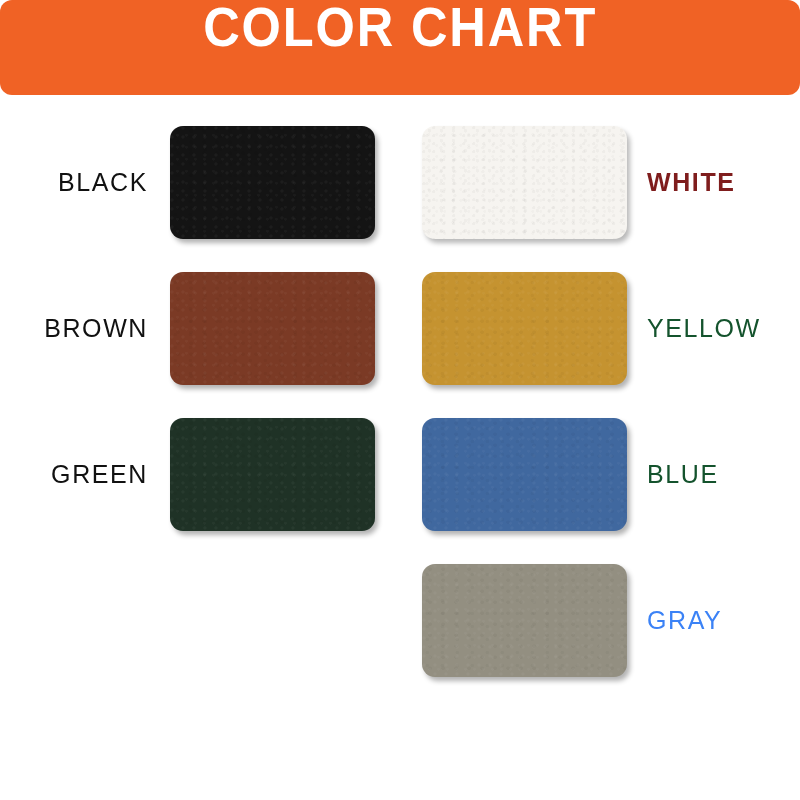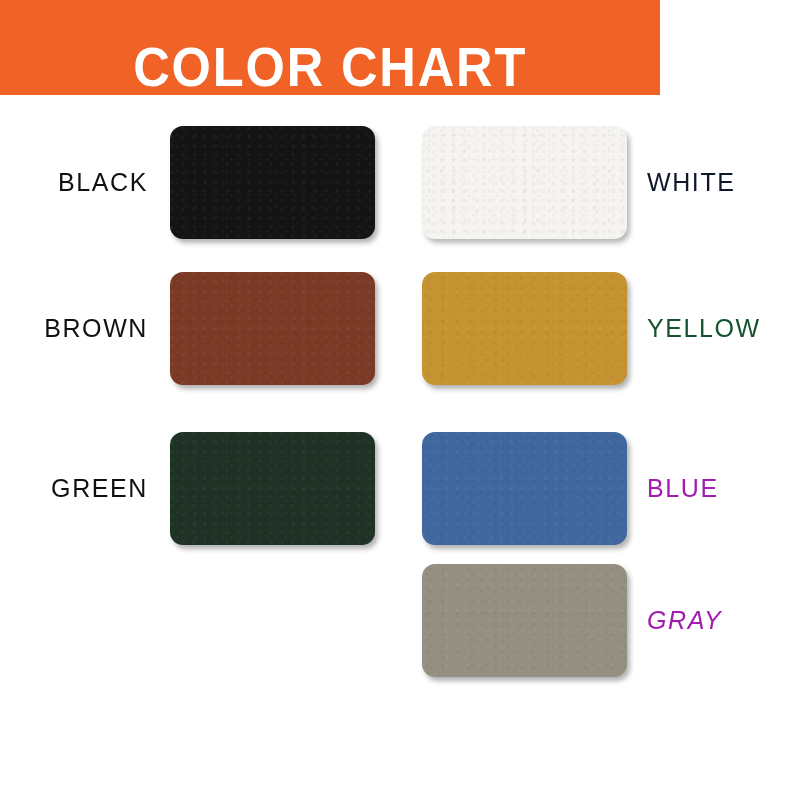--- a/index.html
+++ b/index.html
@@ -13,26 +13,27 @@
     font-family: "Liberation Sans", sans-serif;
     overflow: hidden;
     position: relative;
   }
 
   
   .header-band {
     position: absolute;
     left: 0;
     top: 0;
-    width: 660px;
+    width: 800px;
     height: 95px;
     background: #F06225;
     display: flex;
-    align-items: flex-end;
+    align-items: flex-start;
     justify-content: center;
+    border-radius: 12px;
   }
   .header-title {
     color: #FFFFFF;
     font-family: "Liberation Sans Narrow", "Liberation Sans", sans-serif;
     font-size: 55px;
     font-weight: bold;
     letter-spacing: 2px;
     line-height: 1;
     transform: scaleX(0.92);
     transform-origin: center;
@@ -50,21 +51,21 @@
   .chart-row {
     position: absolute;
     left: 0;
     width: 800px;
     height: 157px;
     display: flex;
     align-items: center;
   }
   .row-0 { top: 9px; }
   .row-1 { top: 155px; justify-content: flex-end; }
-  .row-2 { top: 315px; }
+  .row-2 { top: 301px; }
   .row-3 { top: 447px; }
 
   .cell {
     position: relative;
     width: 400px;
     height: 157px;
     display: flex;
     align-items: center;
     box-sizing: border-box;
   }
@@ -150,21 +151,21 @@
 
 <div class="chart-area">
 
   <div class="chart-row row-0">
     <div class="cell cell-left">
       <div class="swatch" style="background-color: rgb(20, 20, 20);"></div>
       <div class="swatch-label" style="color: rgb(17, 17, 17);">BLACK</div>
     </div>
     <div class="cell cell-right">
       <div class="swatch light-chip" style="background-color: rgb(246, 244, 240);"></div>
-      <div class="swatch-label" style="color: #0f172a;">WHITE</div>
+      <div class="swatch-label" style="color: #7f1d1d; font-weight: bold;">WHITE</div>
     </div>
   </div>
 
   <div class="chart-row row-1">
     <div class="cell cell-left">
       <div class="swatch" style="background-color: rgb(123, 58, 37);"></div>
       <div class="swatch-label" style="color: rgb(17, 17, 17);">BROWN</div>
     </div>
     <div class="cell cell-right">
       <div class="swatch" style="background-color: rgb(197, 147, 48);"></div>
@@ -172,28 +173,28 @@
     </div>
   </div>
 
   <div class="chart-row row-2">
     <div class="cell cell-left">
       <div class="swatch" style="background-color: rgb(31, 50, 38);"></div>
       <div class="swatch-label" style="color: rgb(17, 17, 17);">GREEN</div>
     </div>
     <div class="cell cell-right">
       <div class="swatch" style="background-color: rgb(64, 104, 159);"></div>
-      <div class="swatch-label" style="color: #a21caf;">BLUE</div>
+      <div class="swatch-label" style="color: #14532d;">BLUE</div>
     </div>
   </div>
 
   <div class="chart-row row-3">
     <div class="cell cell-left empty-cell">
       
       
     </div>
     <div class="cell cell-right">
       <div class="swatch" style="background-color: rgb(147, 143, 129);"></div>
-      <div class="swatch-label" style="color: #a21caf; font-style: italic;">GRAY</div>
+      <div class="swatch-label" style="color: #3b82f6;">GRAY</div>
     </div>
   </div>
 
 </div>
 
 </body></html>

